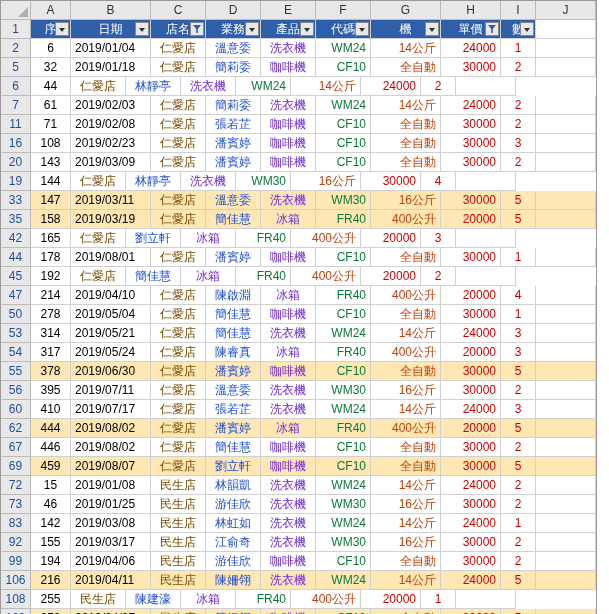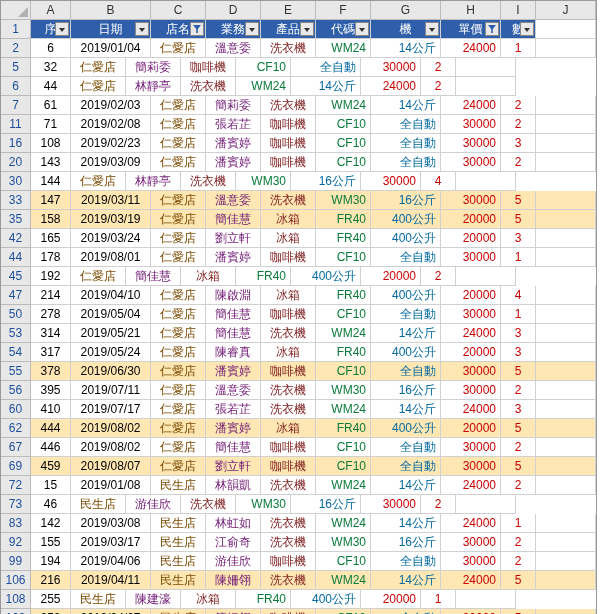--- a/index.html
+++ b/index.html
@@ -11,26 +11,26 @@
 .rowhdr { background: #e8e8e8; text-align: center; width: 30px; color: #1f4e9c; border-right: 1px solid #bbb; border-bottom: 1px solid #bbb; }
 .corner { background: #e8e8e8; width: 30px; border-right: 1px solid #bbb; border-bottom: 1px solid #bbb; position: relative; }
 .corner::after { content: ""; position: absolute; right: 2px; bottom: 2px; width: 0; height: 0; border-style: solid; border-width: 0 0 10px 10px; border-color: transparent transparent #b0b0b0 transparent; }
 .thcell { background: #2f5faa; color: #fff; position: relative; text-align: center; }
 .filter { position: absolute; right: 1px; top: 2px; width: 14px; height: 14px; background: #e8e8e8; border: 1px solid #888; }
 .filter::after { content: ""; position: absolute; left: 3px; top: 5px; width: 0; height: 0; border-left: 3px solid transparent; border-right: 3px solid transparent; border-top: 4px solid #333; }
 .filter.active::after { content: ""; left: 2px; top: 2px; width: 8px; height: 8px; border: none; background: linear-gradient(#2f5faa,#2f5faa); clip-path: polygon(0 0, 100% 0, 60% 50%, 60% 100%, 40% 100%, 40% 50%); }
 .cA { width: 40px; } .cB { width: 80px; } .cC { width: 55px; } .cD { width: 55px; }
 .cE { width: 55px; } .cF { width: 55px; } .cG { width: 70px; } .cH { width: 60px; } .cI { width: 35px; } .cJ { width: 60px; }
 .d-seq { text-align: center; color: #000; }
-.d-date { text-align: center; color: #000; }
+.d-date { text-align: left; color: #000; }
 .d-store { text-align: center; color: #7a4a00; }
-.d-sales { text-align: center; color: #701a75; }
-.d-prod { text-align: center; color: #7f1d1d; }
+.d-sales { text-align: center; color: #1d4ed8; }
+.d-prod { text-align: center; color: #6d28d9; }
 .d-code { text-align: right; color: #0a7a3a; }
-.d-spec { text-align: right; color: #0369a1; }
+.d-spec { text-align: right; color: #c2410c; }
 .d-price { text-align: right; color: #cc0000; }
 .d-qty { text-align: center; color: #cc0000; }
 .hl { background: #ffe7b3; }
 </style>
 </head>
 <body>
 
 
 
 <div class="sheet">
@@ -68,20 +68,21 @@
       <div class="cell cD d-sales">溫意委</div>
       <div class="cell cE d-prod">洗衣機</div>
       <div class="cell cF d-code">WM24</div>
       <div class="cell cG d-spec">14公斤</div>
       <div class="cell cH d-price">24000</div>
       <div class="cell cI d-qty">1</div>
       <div class="cell cJ"></div>
     </div><div class="row">
       <div class="cell rowhdr">5</div>
       <div class="cell cA d-seq">32</div>
+      <div class="cell cB d-date">2019/01/18</div>
       <div class="cell cC d-store">仁愛店</div>
       <div class="cell cD d-sales">簡莉委</div>
       <div class="cell cE d-prod">咖啡機</div>
       <div class="cell cF d-code">CF10</div>
       <div class="cell cG d-spec">全自動</div>
       <div class="cell cH d-price">30000</div>
       <div class="cell cI d-qty">2</div>
       <div class="cell cJ"></div>
     </div><div class="row">
       <div class="cell rowhdr">6</div>
@@ -136,21 +137,21 @@
       <div class="cell cB d-date">2019/03/09</div>
       <div class="cell cC d-store">仁愛店</div>
       <div class="cell cD d-sales">潘賓婷</div>
       <div class="cell cE d-prod">咖啡機</div>
       <div class="cell cF d-code">CF10</div>
       <div class="cell cG d-spec">全自動</div>
       <div class="cell cH d-price">30000</div>
       <div class="cell cI d-qty">2</div>
       <div class="cell cJ"></div>
     </div><div class="row">
-      <div class="cell rowhdr">30</div>
+      <div class="cell rowhdr">19</div>
       <div class="cell cA d-seq">144</div>
       <div class="cell cC d-store">仁愛店</div>
       <div class="cell cD d-sales">林靜亭</div>
       <div class="cell cE d-prod">洗衣機</div>
       <div class="cell cF d-code">WM30</div>
       <div class="cell cG d-spec">16公斤</div>
       <div class="cell cH d-price">30000</div>
       <div class="cell cI d-qty">4</div>
       <div class="cell cJ"></div>
     </div><div class="row">
@@ -173,21 +174,20 @@
       <div class="cell cD d-sales hl">簡佳慧</div>
       <div class="cell cE d-prod hl">冰箱</div>
       <div class="cell cF d-code hl">FR40</div>
       <div class="cell cG d-spec hl">400公升</div>
       <div class="cell cH d-price hl">20000</div>
       <div class="cell cI d-qty hl">5</div>
       <div class="cell cJ hl"></div>
     </div><div class="row">
       <div class="cell rowhdr">42</div>
       <div class="cell cA d-seq">165</div>
-      <div class="cell cB d-date">2019/03/24</div>
       <div class="cell cC d-store">仁愛店</div>
       <div class="cell cD d-sales">劉立軒</div>
       <div class="cell cE d-prod">冰箱</div>
       <div class="cell cF d-code">FR40</div>
       <div class="cell cG d-spec">400公升</div>
       <div class="cell cH d-price">20000</div>
       <div class="cell cI d-qty">3</div>
       <div class="cell cJ"></div>
     </div><div class="row">
       <div class="cell rowhdr">44</div>
@@ -340,20 +340,21 @@
       <div class="cell cD d-sales">林韻凱</div>
       <div class="cell cE d-prod">洗衣機</div>
       <div class="cell cF d-code">WM24</div>
       <div class="cell cG d-spec">14公斤</div>
       <div class="cell cH d-price">24000</div>
       <div class="cell cI d-qty">2</div>
       <div class="cell cJ"></div>
     </div><div class="row">
       <div class="cell rowhdr">73</div>
       <div class="cell cA d-seq">46</div>
+      <div class="cell cB d-date">2019/01/25</div>
       <div class="cell cC d-store">民生店</div>
       <div class="cell cD d-sales">游佳欣</div>
       <div class="cell cE d-prod">洗衣機</div>
       <div class="cell cF d-code">WM30</div>
       <div class="cell cG d-spec">16公斤</div>
       <div class="cell cH d-price">30000</div>
       <div class="cell cI d-qty">2</div>
       <div class="cell cJ"></div>
     </div><div class="row">
       <div class="cell rowhdr">83</div>

